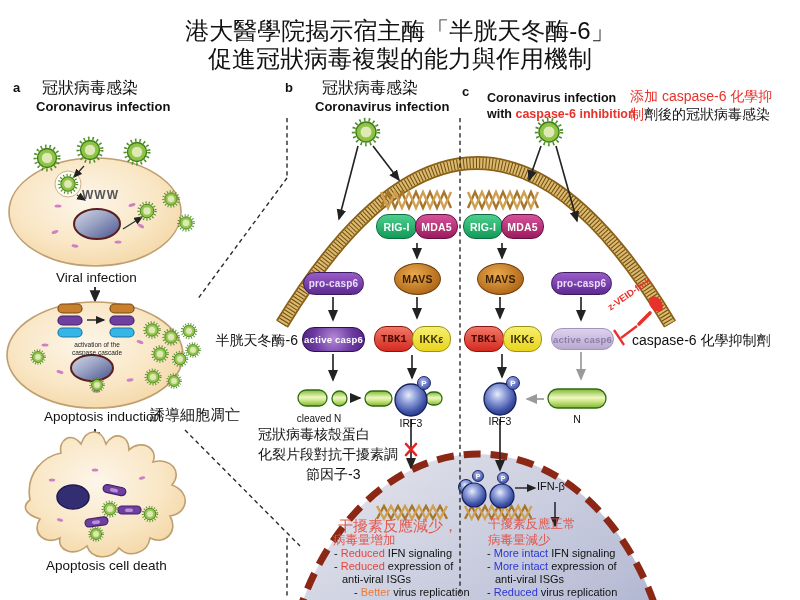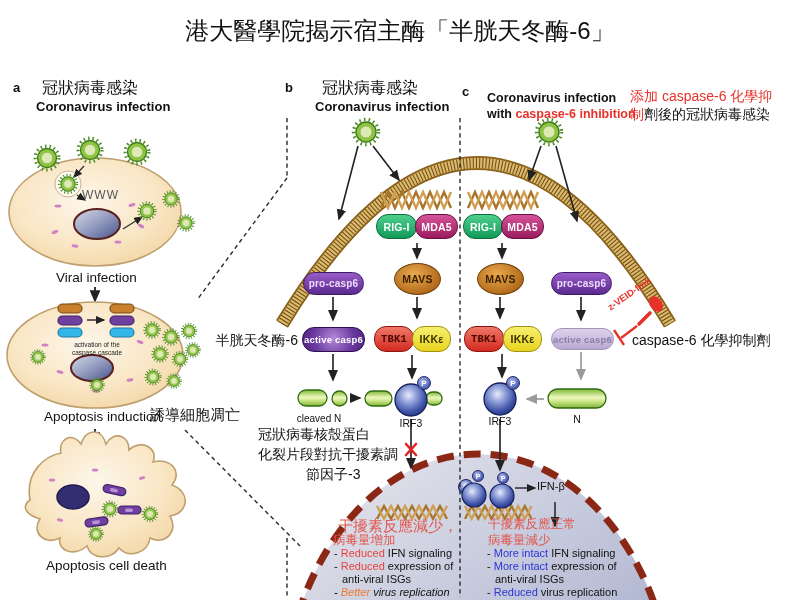--- a/index.html
+++ b/index.html
@@ -255,26 +255,27 @@
     <line x1="650" y1="313" x2="639" y2="324" stroke="#e8312a" stroke-width="3.6" stroke-linecap="round"></line>
     <line x1="637" y1="326" x2="621" y2="338" stroke="#e8312a" stroke-width="2.3"></line>
     <line x1="614" y1="330" x2="624" y2="345" stroke="#e8312a" stroke-width="2.3"></line>
     <ellipse cx="656" cy="304" rx="6" ry="8.5" fill="#e8312a" transform="rotate(-35 656 304)"></ellipse>
   </g>
 
   <path d="M460,118 V597" fill="none" stroke="#2a2a2a" stroke-width="1.4" stroke-dasharray="4.2 3.4"></path>
 </svg>
 
 <div class="t center" style="left:100px;top:17px;width:600px;font-size:24px;font-weight:500;">港大醫學院揭示宿主酶「半胱天冬酶-6」</div>
+<div class="t center" style="left:100px;top:45px;width:600px;font-size:24px;font-weight:500;">促進冠狀病毒複製的能力與作用機制</div>
 
 <div class="t bold" style="left:13px;top:80px;font-size:13px;">a</div>
 <div class="t" style="left:42px;top:79px;font-size:16px;">冠狀病毒感染</div>
 <div class="t bold" style="left:36px;top:99px;font-size:13px;">Coronavirus infection</div>
 
-<div class="t" style="left:82px;top:188px;font-size:12px;font-weight:normal;color:#555;letter-spacing:1px;">WWW</div>
+<div class="t" style="left:82px;top:188px;font-size:12px;font-weight:bold;color:#555;letter-spacing:1px;">WWW</div>
 <div class="t" style="left:56px;top:270px;font-size:13.5px;">Viral infection</div>
 
 <div class="t center" style="left:66px;top:341px;width:62px;font-size:6.5px;color:#222;">activation of the</div>
 <div class="t center" style="left:66px;top:349px;width:62px;font-size:6.5px;color:#222;">caspase cascade</div>
 
 <div class="t" style="left:44px;top:409px;font-size:13.5px;">Apoptosis induction</div>
 <div class="t" style="left:150px;top:406px;font-size:15px;">誘導細胞凋亡</div>
 <div class="t" style="left:46px;top:558px;font-size:13.5px;">Apoptosis cell death</div>
 
 <div class="t bold" style="left:285px;top:80px;font-size:13px;">b</div>
@@ -329,21 +330,21 @@
 
 <div class="t nred" style="left:338px;top:517px;font-size:15px;">干擾素反應減少，</div>
 <div class="t nred" style="left:333px;top:533px;font-size:12.5px;">病毒量增加</div>
 <div class="t" style="left:334px;top:547px;font-size:11px;">
   <span>- </span><span class="kw-red">Reduced</span><span> IFN signaling</span>
 </div>
 <div class="t" style="left:334px;top:560px;font-size:11px;">
   <span>- </span><span class="kw-red">Reduced</span><span> expression of</span>
 </div>
 <div class="t" style="left:342px;top:573px;font-size:11px;">anti-viral ISGs</div>
-<div class="t" style="left:334px;top:586px;font-size:11px;font-style:italic;">
+<div class="t" style="left:354px;top:586px;font-size:11px;">
   <span>- </span><span class="kw-orange">Better</span><span> virus replication</span>
 </div>
 
 <div class="t nred" style="left:488px;top:517px;font-size:12.5px;">干擾素反應正常</div>
 <div class="t nred" style="left:488px;top:533px;font-size:12.5px;">病毒量減少</div>
 <div class="t" style="left:487px;top:547px;font-size:11px;">
   <span>- </span><span class="kw-blue">More intact</span><span> IFN signaling</span>
 </div>
 <div class="t" style="left:487px;top:560px;font-size:11px;">
   <span>- </span><span class="kw-blue">More intact</span><span> expression of</span>

